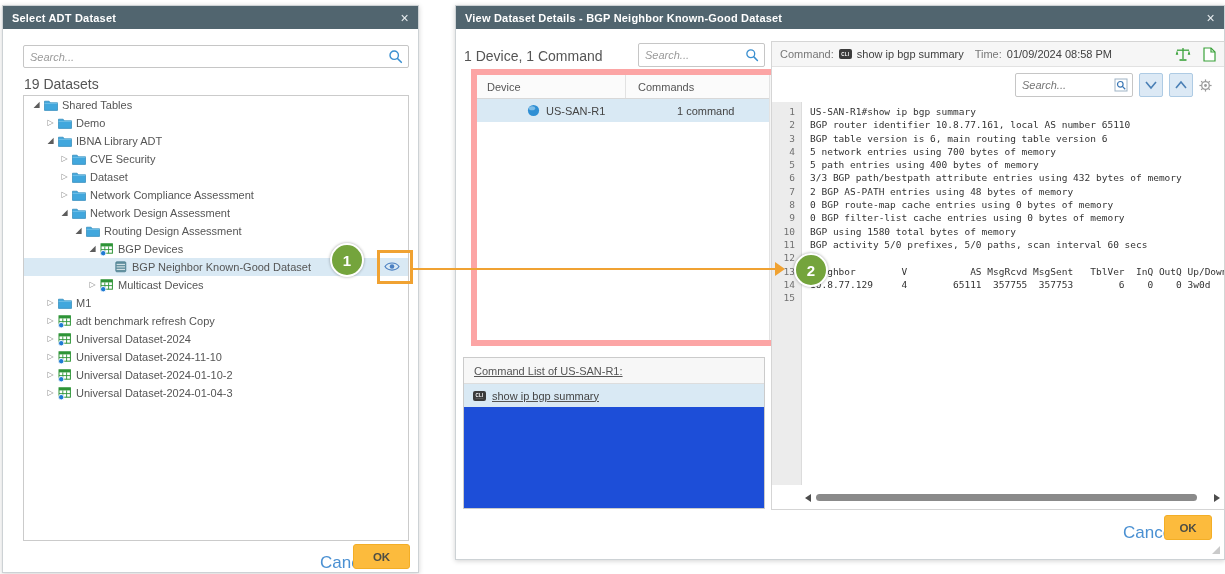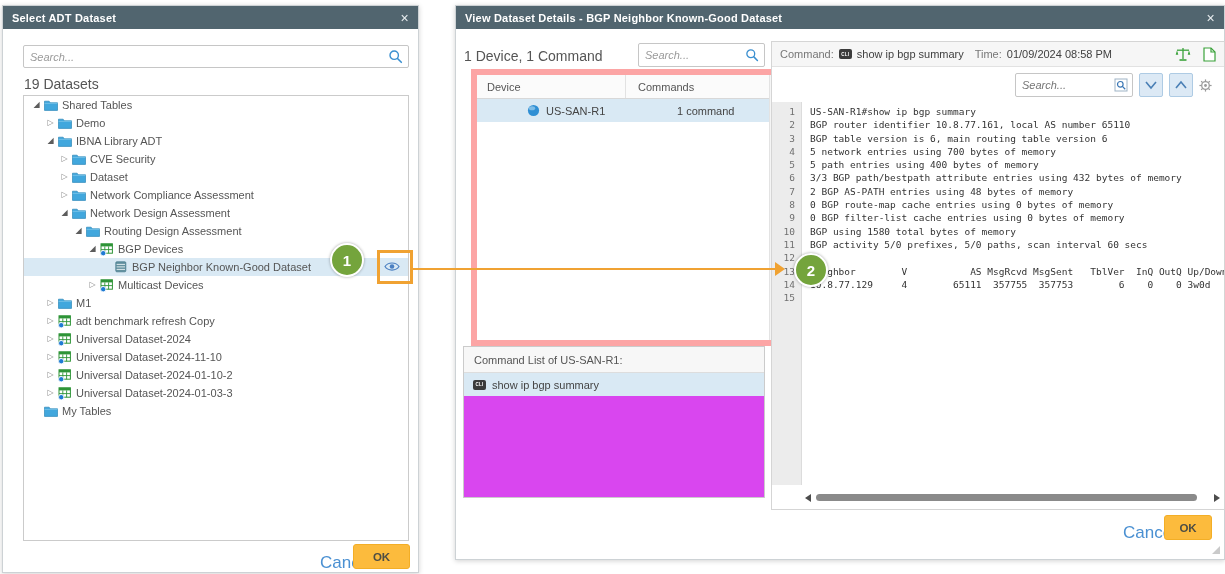--- a/index.html
+++ b/index.html
@@ -31,21 +31,21 @@
   .ok-btn{position:absolute;background:#fcbb3d;border:1px solid #f3ae26;border-radius:3px;color:#4d4d44;font-size:11.5px;font-weight:bold;cursor:pointer;display:flex;align-items:center;justify-content:center;font-family:"Liberation Sans",sans-serif;}
   
   #device-table{position:absolute;left:7px;top:63px;width:300px;height:265px;border:6px solid #fca5a5;background:#fff;margin-left:8px;}
   .tbl-scrollstrip{position:absolute;right:0;top:0;width:7px;height:100%;background:#f5f5f5;border-left:1px solid #e3e3e3;}
   .tbl-head{height:23px;display:flex;align-items:center;background:#fbfbfb;border-bottom:1px solid #d8d8d8;font-size:11px;color:#555;}
   .tbl-row{height:23px;display:flex;align-items:center;font-size:11px;color:#444;cursor:pointer;}
   .tbl-row.sel{background:#d9e9f4;padding-left:40px;}
   .col-dev{width:138px;padding-left:10px;display:flex;align-items:center;gap:6px;border-right:0;}
   .tbl-head .col-dev{border-right:1px solid #e2e2e2;height:100%;}
   .col-cmd{padding-left:12px;}
-  #cmdlist{position:absolute;left:7px;top:340px;width:300px;height:150px;border:1px solid #cbcbcb;background:#d946ef;}
+  #cmdlist{position:absolute;left:7px;top:351px;width:300px;height:150px;border:1px solid #cbcbcb;background:#1d4ed8;text-decoration:underline;}
   #cmdlist .hdr{height:25px;display:flex;align-items:center;background:#f7f7f7;border-bottom:1px solid #ddd;font-size:11px;color:#555;padding-left:10px;}
   #cmdlist .row{height:23px;display:flex;align-items:center;gap:6px;font-size:11px;color:#444;padding-left:9px;cursor:pointer;}
   #cmdlist .row.sel{background:#d9e9f4;}
   .cli-chip{width:13px;height:10px;background:#3b3b3b;border-radius:2px;color:#fff;font-size:4.5px;font-weight:bold;display:flex;align-items:center;justify-content:center;flex:0 0 13px;letter-spacing:.2px;}
   
   #out-panel{position:absolute;left:315px;top:35px;width:452px;height:467px;border:1px solid #d5d5d5;background:#fff;}
   #cmd-bar{height:24px;background:#f6f6f6;border-bottom:1px solid #e2e2e2;display:flex;align-items:center;font-size:11px;color:#777;padding:0 8px;gap:5px;}
   #cmd-bar .cmdtext{color:#3f3f3f;}
   #cmd-bar .timegrp{margin-left:auto;margin-right:58px;display:flex;gap:5px;}
   #cmd-bar .icons{display:flex;gap:12px;align-items:center;}
@@ -274,31 +274,21 @@
         <div class="trow" style="padding-left: 20px;">
           <span class="exp">▷</span>
           <span class="ticon">
             <svg width="14" height="13" viewBox="0 0 14 13">
               <rect x="1" y="0.8" width="11.4" height="9.4" fill="#fff" stroke="#2e9437" stroke-width="1"></rect>
               <rect x="1" y="0.8" width="11.4" height="2.6" fill="#2e9437"></rect>
               <path d="M1 6.6 h11.4 M4.8 3.4 v6.8 M8.6 3.4 v6.8" stroke="#2e9437" stroke-width="0.9" fill="none"></path>
               <circle cx="3.2" cy="10.2" r="2.7" fill="#1f7bd4" stroke="#fff" stroke-width="0.9"></circle>
             </svg>
           </span>
-          <span>Universal Dataset-2024-01-03-3</span>
-        </div>
-        <div class="trow" style="padding-left: 6px;">
-          <span class="exp"></span>
-          <span class="ticon">
-            <svg width="14" height="12" viewBox="0 0 14 12">
-              <path d="M0.5 2.2 h4.6 l1.3 1.6 h7.1 v7.6 h-13z" fill="#41a7dd" stroke="#2e88b8" stroke-width="0.7"></path>
-              <path d="M0.5 4.4 h13" stroke="#7cc5e8" stroke-width="0.8"></path>
-            </svg>
-          </span>
-          <span>My Tables</span>
+          <span>Universal Dataset-2024-01-04-3</span>
         </div>
       </div>
   </div>
 
   <button class="link-btn" style="left:311px;top:546px;">Cancel</button>
   <button class="ok-btn" style="left:350px;top:538px;width:57px;height:25px;">OK</button>
 </div>
 
 <div class="dialog" id="dlg-right">
   <div class="titlebar">

